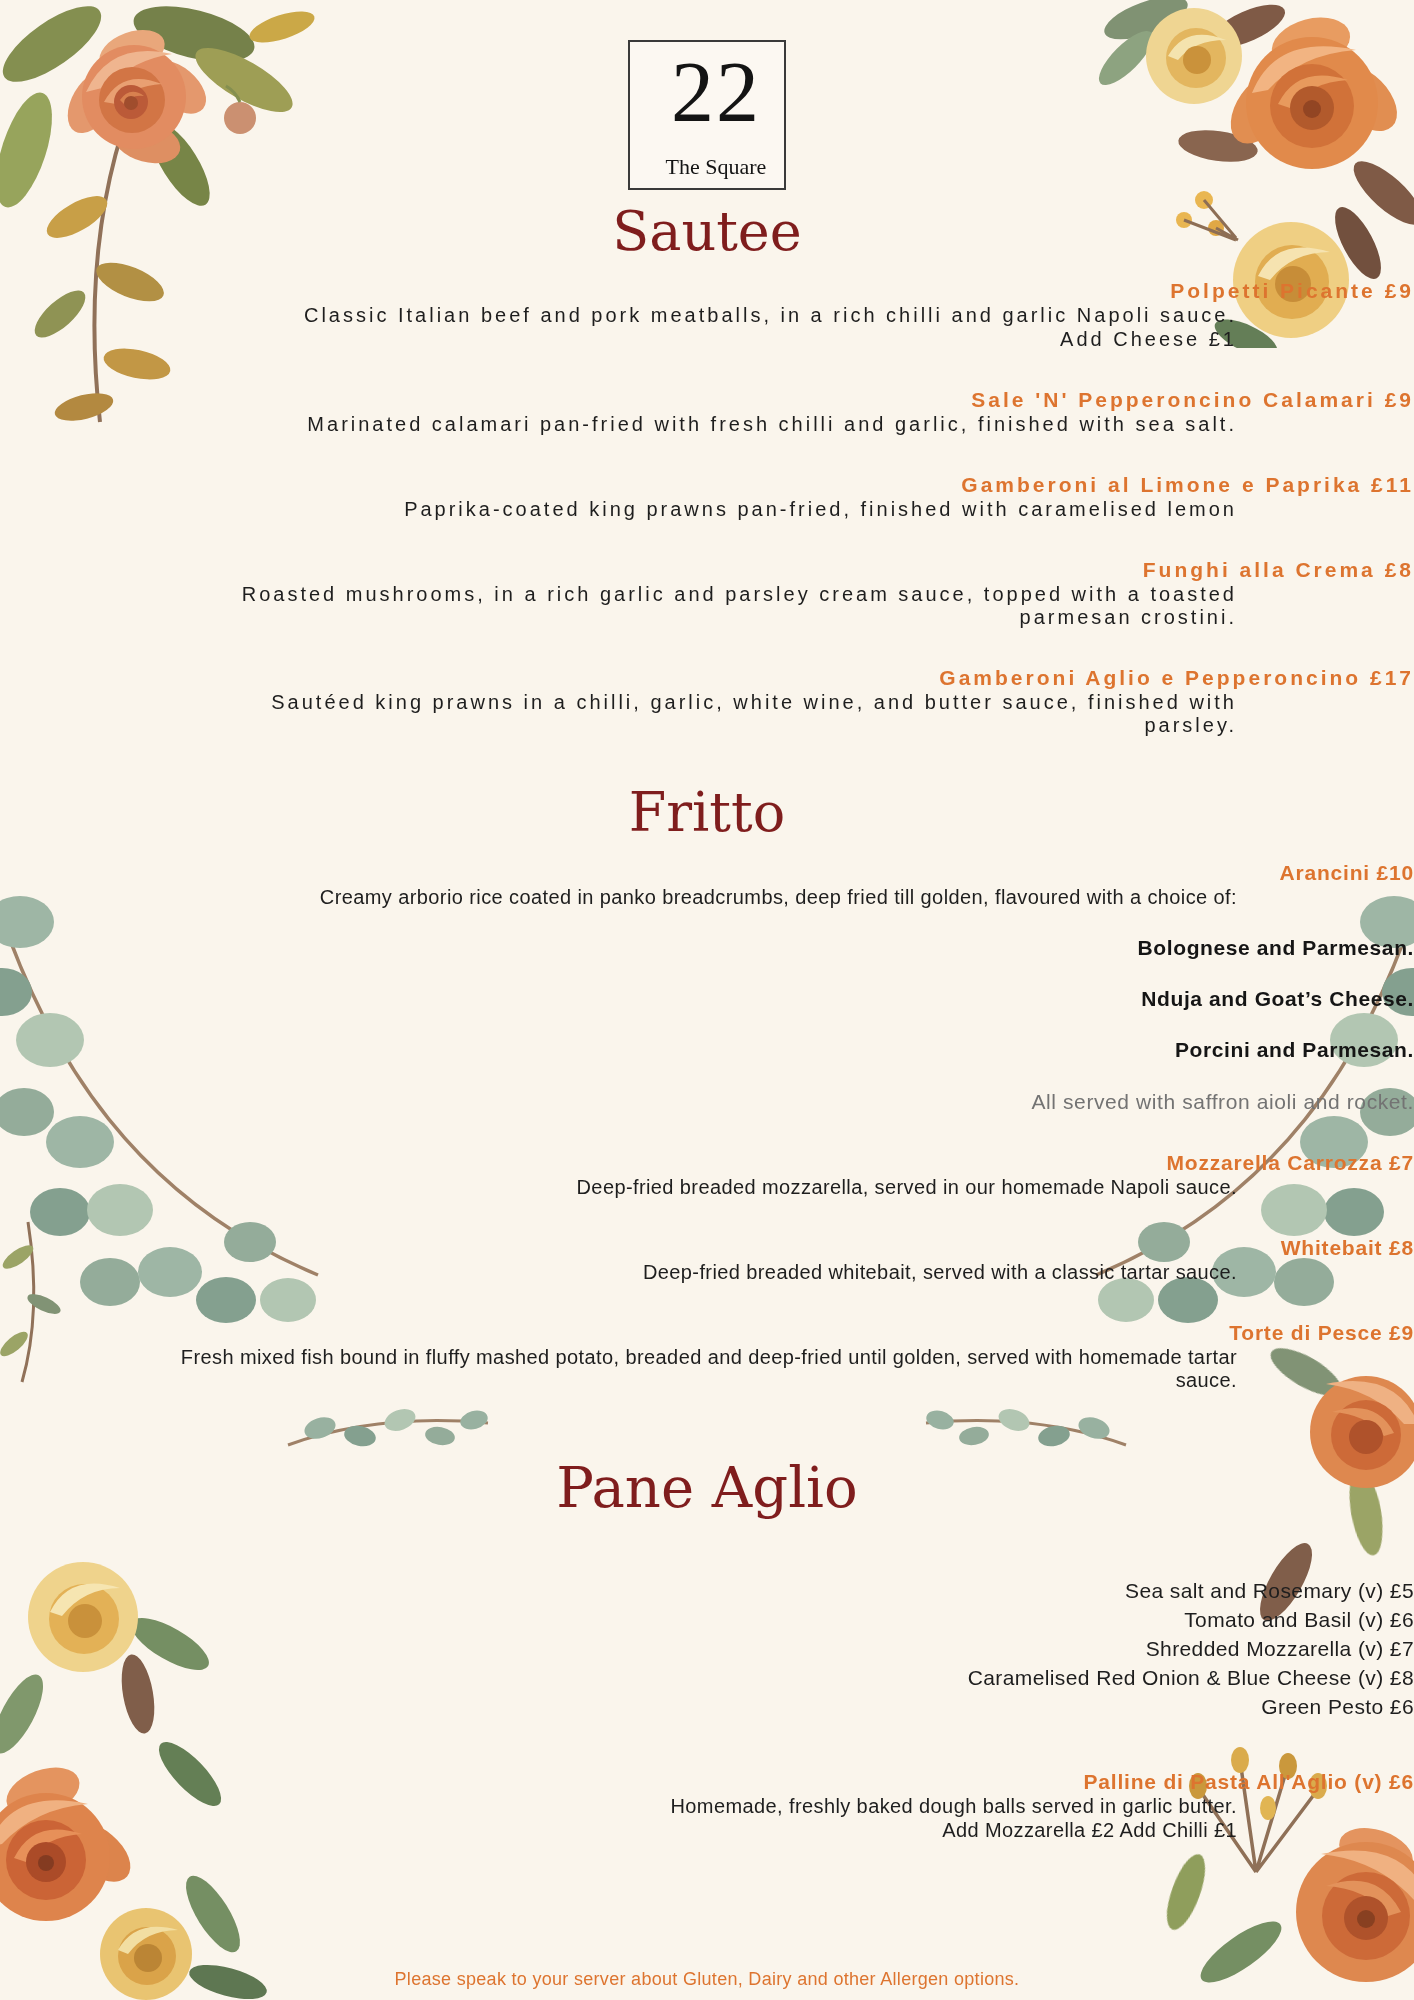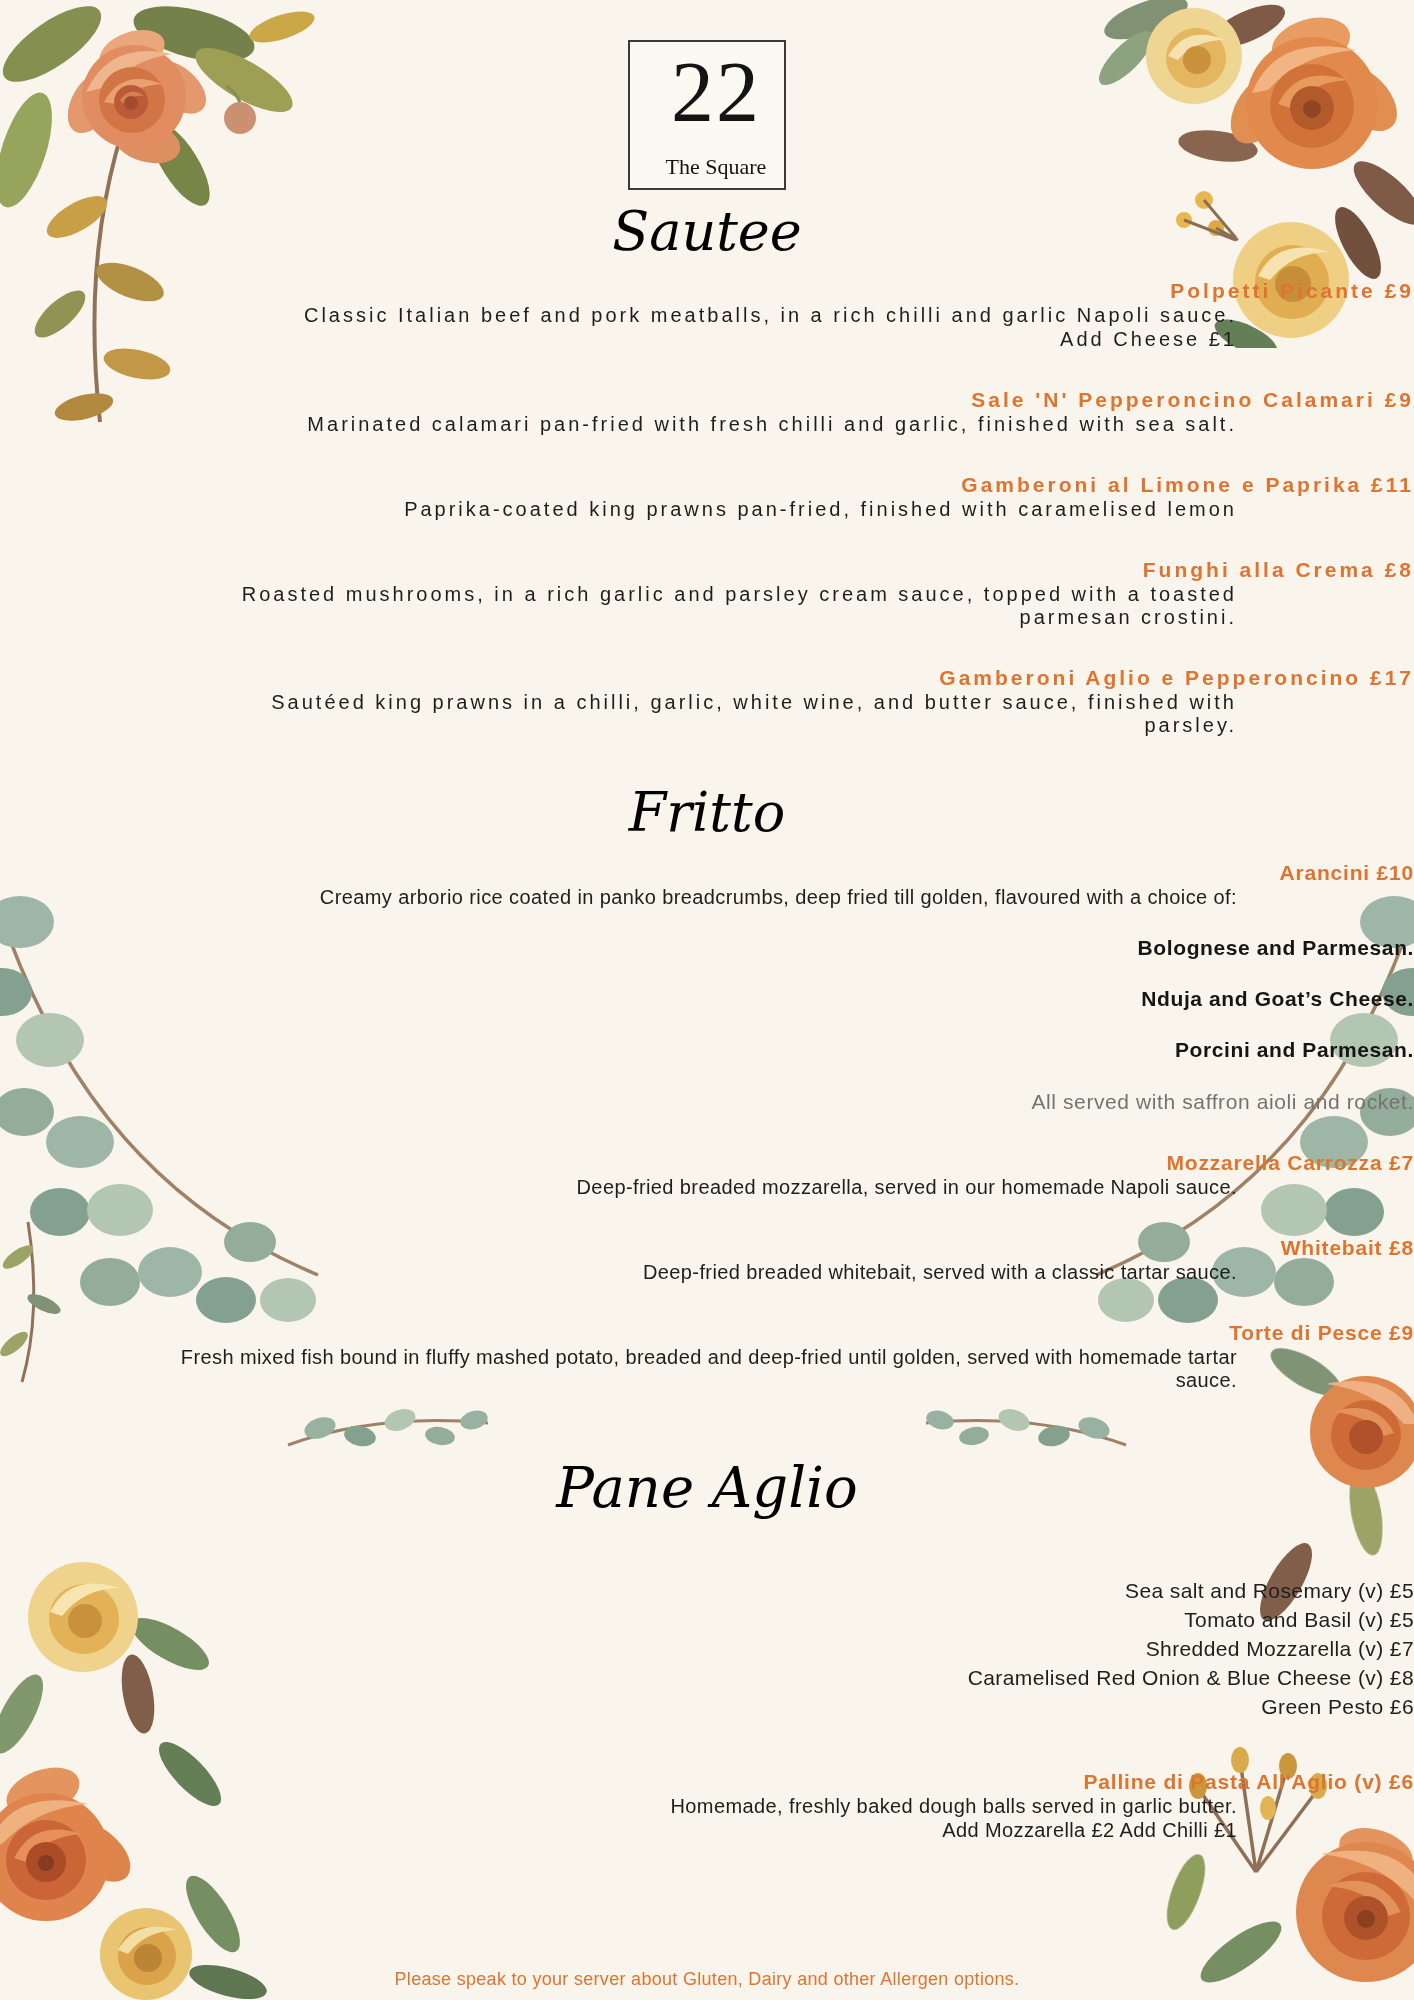--- a/index.html
+++ b/index.html
@@ -15,22 +15,22 @@
   .logo-box{
     display:inline-block;margin-top:40px;padding:6px 18px 8px 36px;
     border:2px solid #3a3a3a;background:rgba(255,255,255,0.35);
     font-family:"Liberation Serif", serif;
   }
   .logo-number{font-size:86px;line-height:88px;color:#141414;letter-spacing:2px;}
   .logo-name{font-size:22px;line-height:26px;color:#141414;margin-top:18px;}
 
   
   .script-title{
-    font-family:"DejaVu Serif", serif;font-style:italic;
-    color:#000000;
+    font-family:"DejaVu Serif", serif;
+    color:#7f1d1d;
   }
   .title-sautee{font-size:54px;line-height:60px;margin-top:12px;}
   .title-fritto{font-size:54px;line-height:60px;margin-top:46px;}
   .title-pane{font-size:56px;line-height:96px;margin-top:48px;margin-bottom:40px;}
 
   .menu-item{margin-top:36px;text-align:right;}
   .menu-item.first{margin-top:16px;}
   .item-name{
     font-weight:bold;font-size:21px;line-height:25px;color:#DD742F;
   }
@@ -328,21 +328,21 @@
       <div class="item-desc">Fresh mixed fish bound in fluffy mashed potato, breaded and deep-fried until golden, served with homemade tartar sauce.</div>
     </div>
   </div>
 
   
   <div class="section pane">
     <div class="script-title title-pane">Pane Aglio</div>
 
     <div class="menu-item first">
       <div class="bread-option">Sea salt and Rosemary (v) £5</div>
-      <div class="bread-option">Tomato and Basil (v) £5</div>
+      <div class="bread-option">Tomato and Basil (v) £6</div>
       <div class="bread-option">Shredded Mozzarella (v) £7</div>
       <div class="bread-option">Caramelised Red Onion &amp; Blue Cheese (v) £8</div>
       <div class="bread-option">Green Pesto £6</div>
     </div>
 
     <div class="menu-item" style="margin-top:48px;">
       <div class="item-name">Palline di Pasta All'Aglio (v) £6</div>
       <div class="item-desc">Homemade, freshly baked dough balls served in garlic butter.</div>
       <div class="item-desc">Add Mozzarella £2 Add Chilli £1</div>
     </div>

